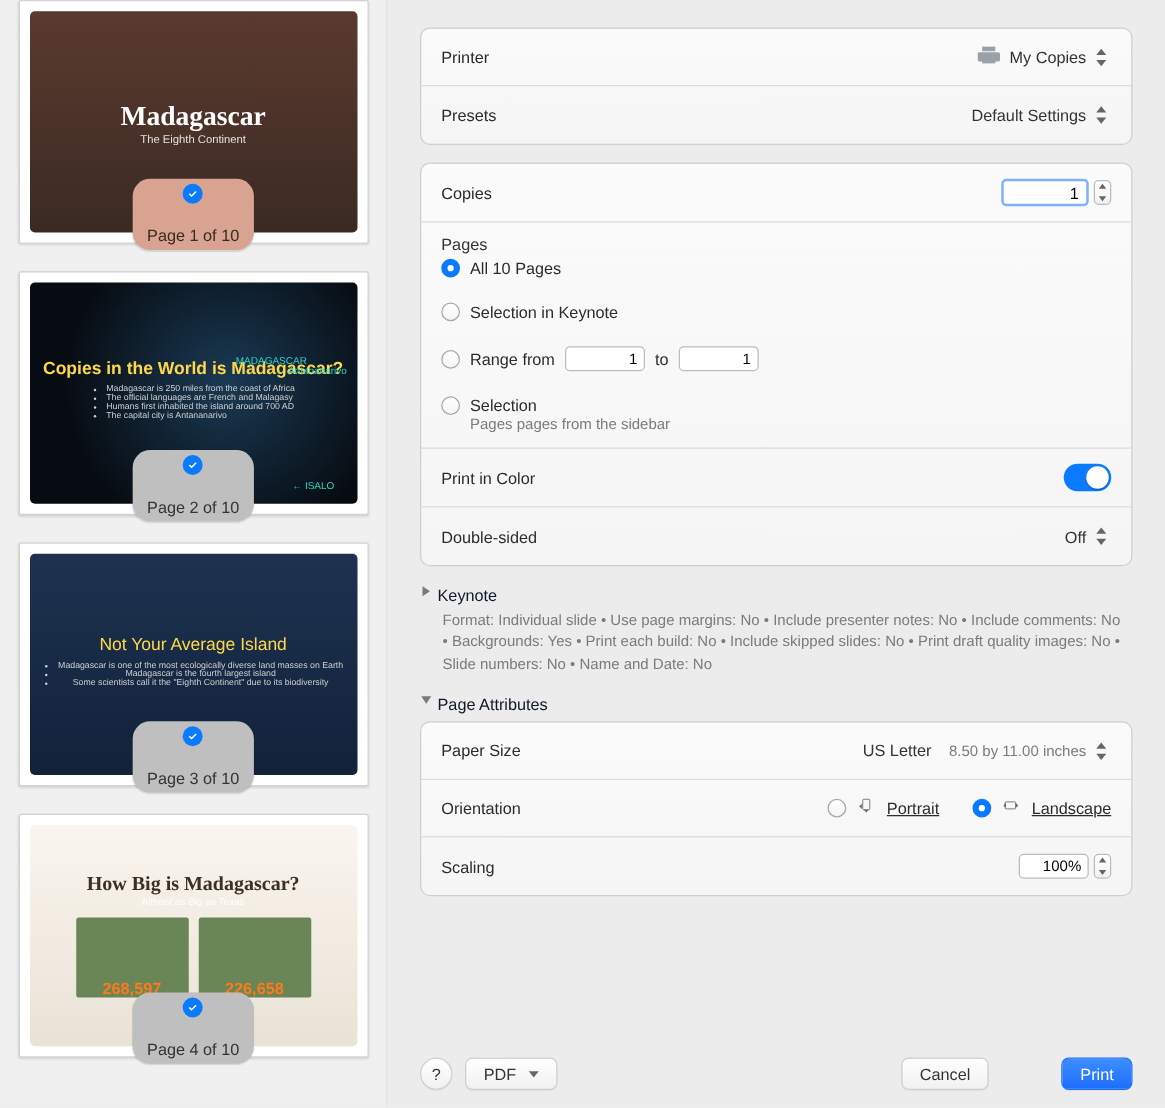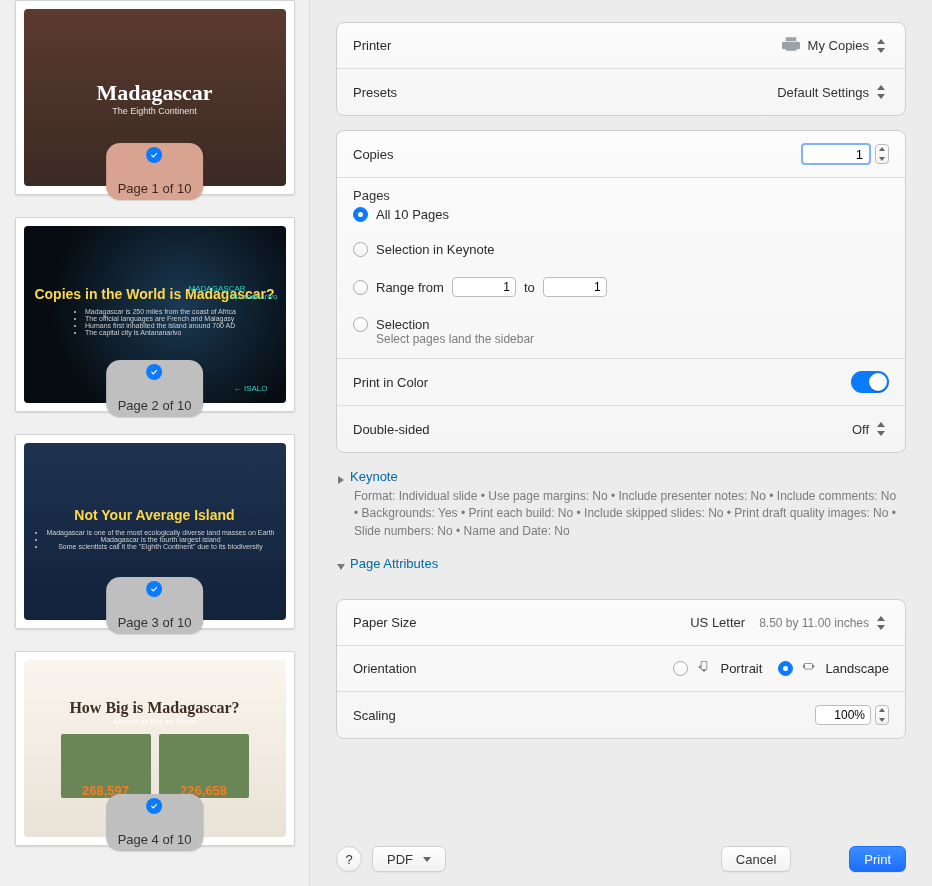--- a/index.html
+++ b/index.html
@@ -87,21 +87,21 @@
   .thumb-title{font-weight:700}
   
   .slide1{background:linear-gradient(#5b3a2e,#3a2a24)}
   .slide1 .thumb-title{font-family:Georgia,serif;font-size:22px}
   .slide1 .sub{font-size:9px;opacity:.85}
   .slide2{background:radial-gradient(circle at 60% 45%,#1a3a54,#070c12 70%);align-items:flex-start;text-align:left}
   .slide2 .thumb-title{color:#ffd84a;font-size:14px;font-weight:800;line-height:1.1}
   .slide2 ul{font-size:7px;color:#cfcfcf;padding-left:12px;margin:6px 0;text-align:left}
   .slide2 .tag{color:#2fd4c4;font-size:8px}
   .slide3{background:linear-gradient(#1e3250,#11223a);align-items:flex-start;text-align:left}
-  .slide3 .thumb-title{color:#ffd84a;font-size:14px;font-weight:700}
+  .slide3 .thumb-title{color:#ffd84a;font-size:14px;font-weight:400}
   .slide3 ul{font-size:7px;color:#cfcfcf;padding-left:12px;margin:6px 0}
   .slide4{background:linear-gradient(#faf5ee,#e9e2d6);color:#3d2f23}
   .slide4 .thumb-title{font-family:Georgia,serif;font-size:16px;color:#3d2f23;font-weight:800}
   .slide4 .imgs{display:flex;gap:8px;margin-top:8px}
   .slide4 .imgbox{width:90px;height:64px;background:#6a8556;border-radius:2px;display:flex;align-items:flex-end;justify-content:center;color:#ff7a1a;font-weight:800;font-size:13px}
 
   
   .main{
     flex:1;
     height:100%;
@@ -196,35 +196,35 @@
   .switch{
     width:38px;height:22px;border-radius:11px;background:var(--accent);
     position:relative;transition:.15s
   }
   .switch::after{
     content:"";position:absolute;top:2px;right:2px;width:18px;height:18px;border-radius:50%;background:#fff;
     box-shadow:0 1px 1px rgba(0,0,0,.25)
   }
   
   .disc{
-    display:flex;align-items:flex-end;gap:6px;
-    color:#0369a1;padding:2px 2px 4px 2px;
+    display:flex;align-items:flex-start;gap:6px;
+    color:#0f172a;padding:2px 2px 4px 2px;
   }
   .disc .tri{width:0;height:0;border-top:4px solid transparent;border-bottom:4px solid transparent;border-left:6px solid #7a7a7a}
   .disc.open .tri{transform:rotate(90deg)}
   .details{
     color:var(--subtext);
     font-size:12px;
     padding:0 6px 0 18px;
     line-height:1.45;
   }
   .attr-card .row{padding:10px 16px}
   .paper-desc{color:var(--subtext);margin-left:8px;font-size:12px}
   .seg{
-    display:flex;align-items:flex-start;gap:16px;
+    display:flex;align-items:flex-start;gap:27px;text-decoration:underline;
   }
   .orient-icon svg{width:16px;height:14px;fill:#6a6a6a}
   
   .footer{
     margin-top:auto;
     display:flex;
     align-items:center;
     gap:10px;
     padding-top:10px;
   }
@@ -382,21 +382,21 @@
         <span>Range from</span>
         <input class="input-sm" value="1" style="">
         <span>to</span>
         <input class="input-sm" value="1" style="">
       </div>
       <div>
         <div class="radio-item">
           <span class="radio"></span>
           <span>Selection</span>
         </div>
-        <div class="hint">Select pages land the sidebar</div>
+        <div class="hint">Pages pages from the sidebar</div>
       </div>
     </div>
 
     <div class="row">
       <span class="label">Print in Color</span>
       <span class="switch"></span>
     </div>
     <div class="row">
       <span class="label">Double-sided</span>
       <span class="popup">
@@ -412,21 +412,21 @@
       <span>Keynote</span>
     </div>
     <div class="details">Format: Individual slide • Use page margins: No • Include presenter notes: No • Include comments: No • Backgrounds: Yes • Print each build: No • Include skipped slides: No • Print draft quality images: No • Slide numbers: No • Name and Date: No</div>
   </div>
 
   <div>
     <div class="disc open">
       <span class="tri"></span>
       <span>Page Attributes</span>
     </div>
-    <div class="card attr-card" style="margin-top:24px">
+    <div class="card attr-card" style="margin-top:2px">
       <div class="row">
         <span class="label">Paper Size</span>
         <span class="popup">
           <span>US Letter</span>
           <span class="paper-desc">8.50 by 11.00 inches</span>
           <span class="chevrons"></span>
         </span>
       </div>
       <div class="row">
         <span class="label">Orientation</span>

